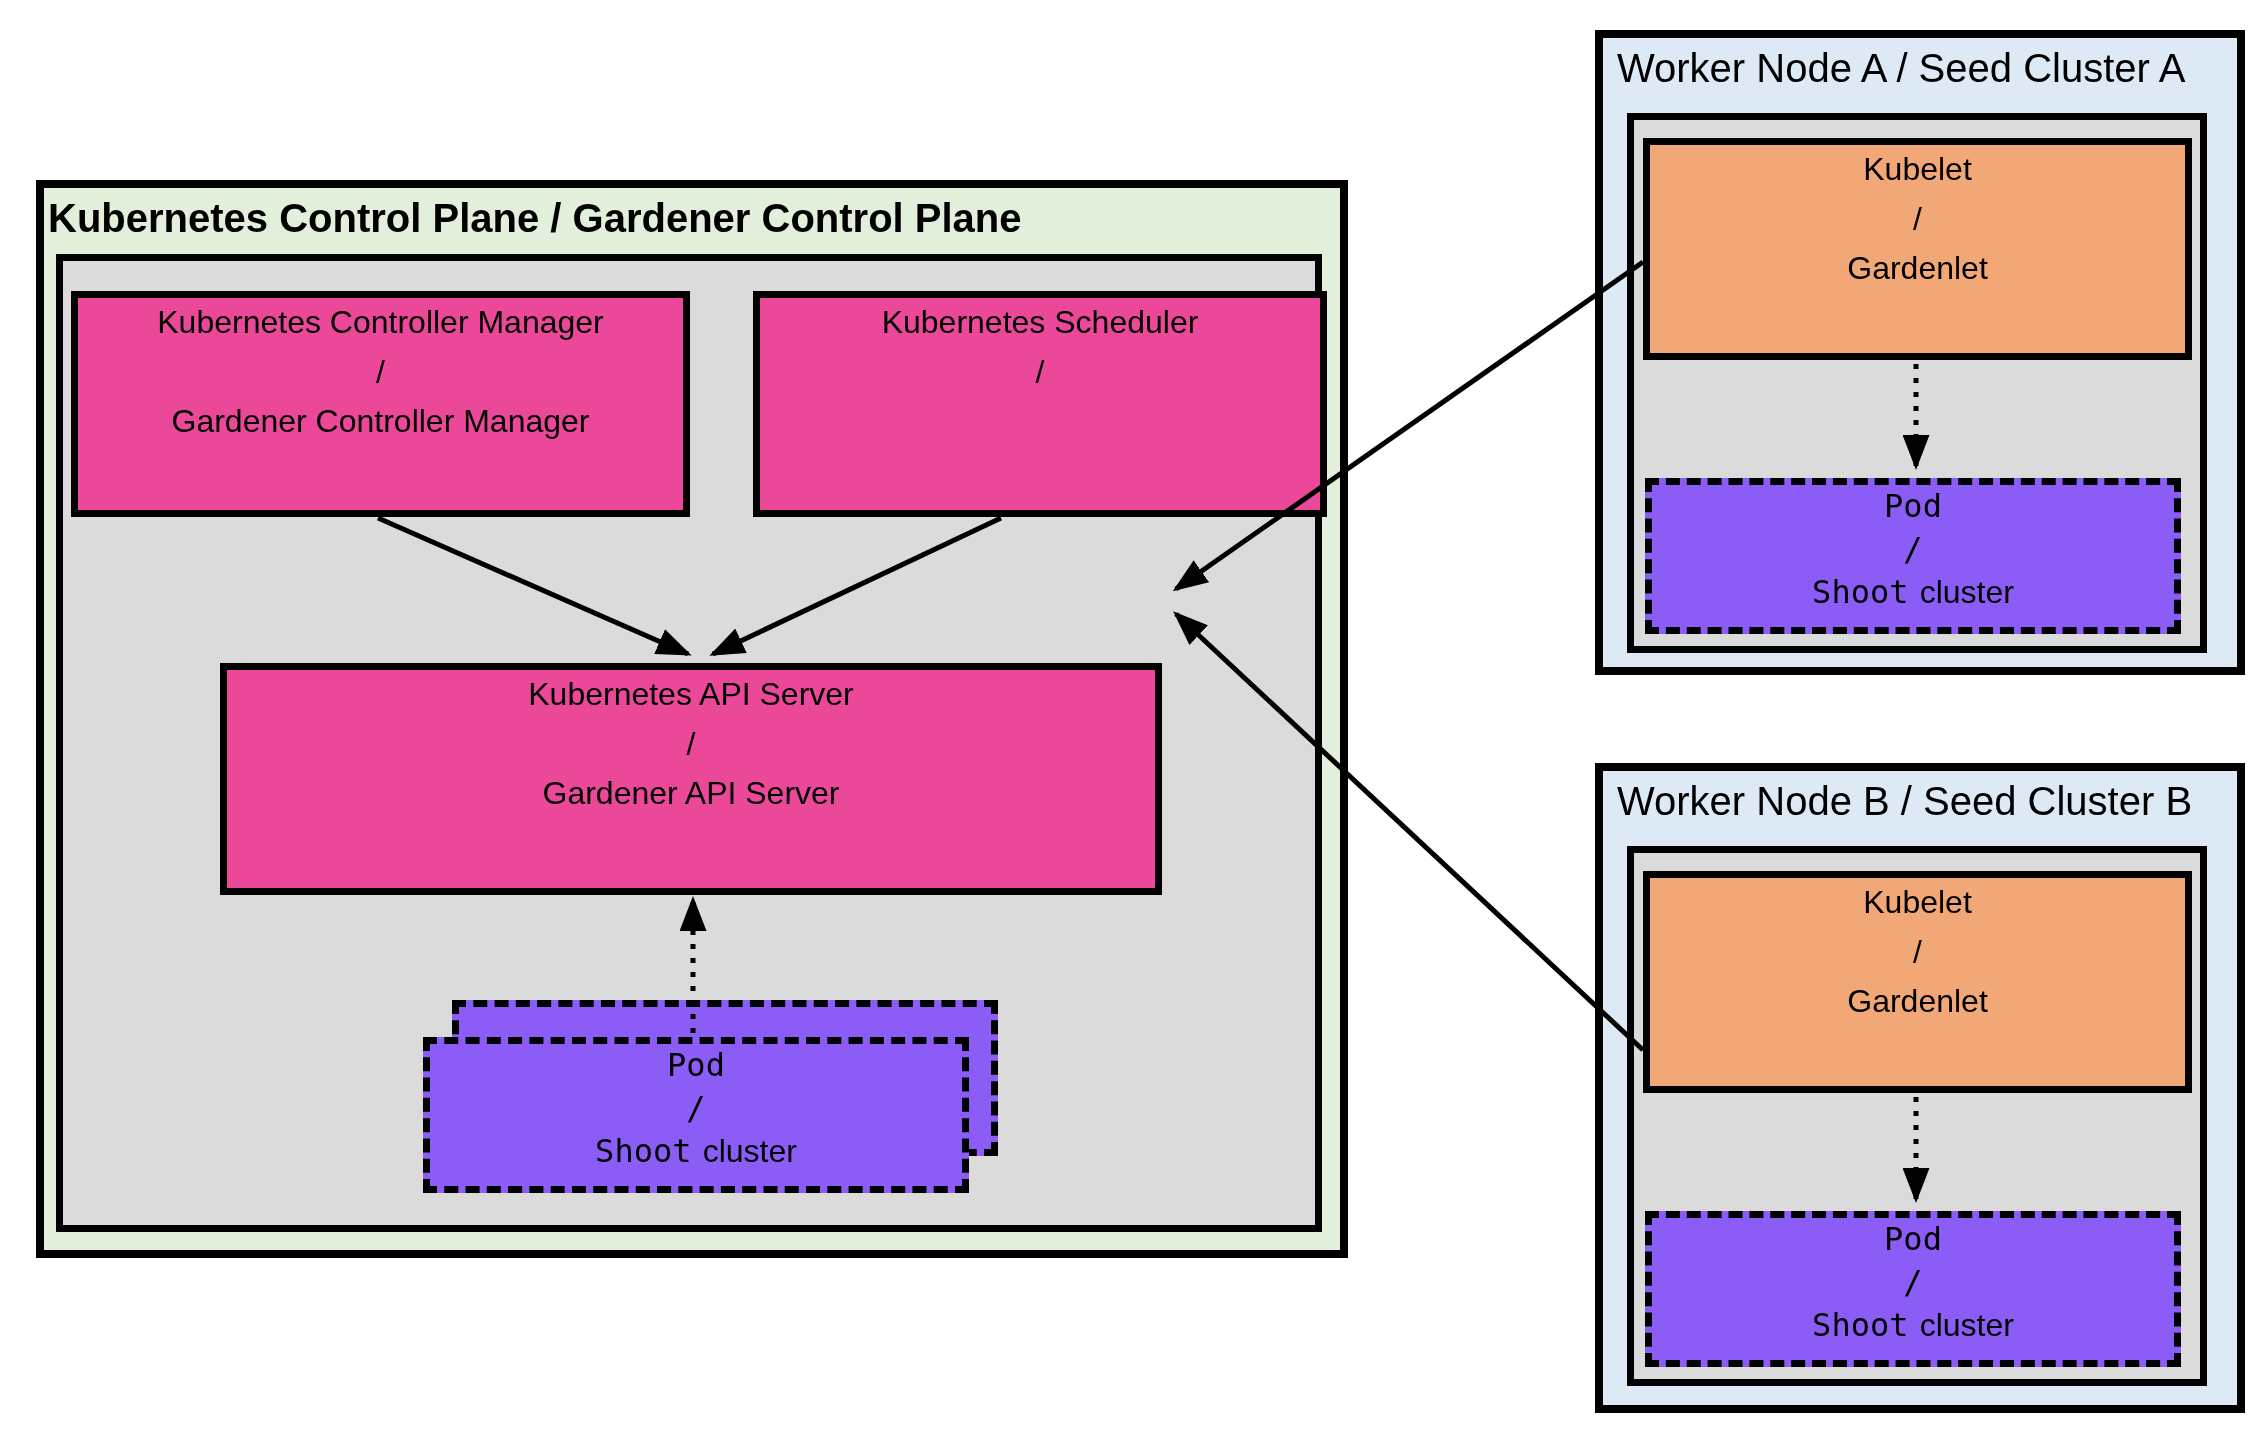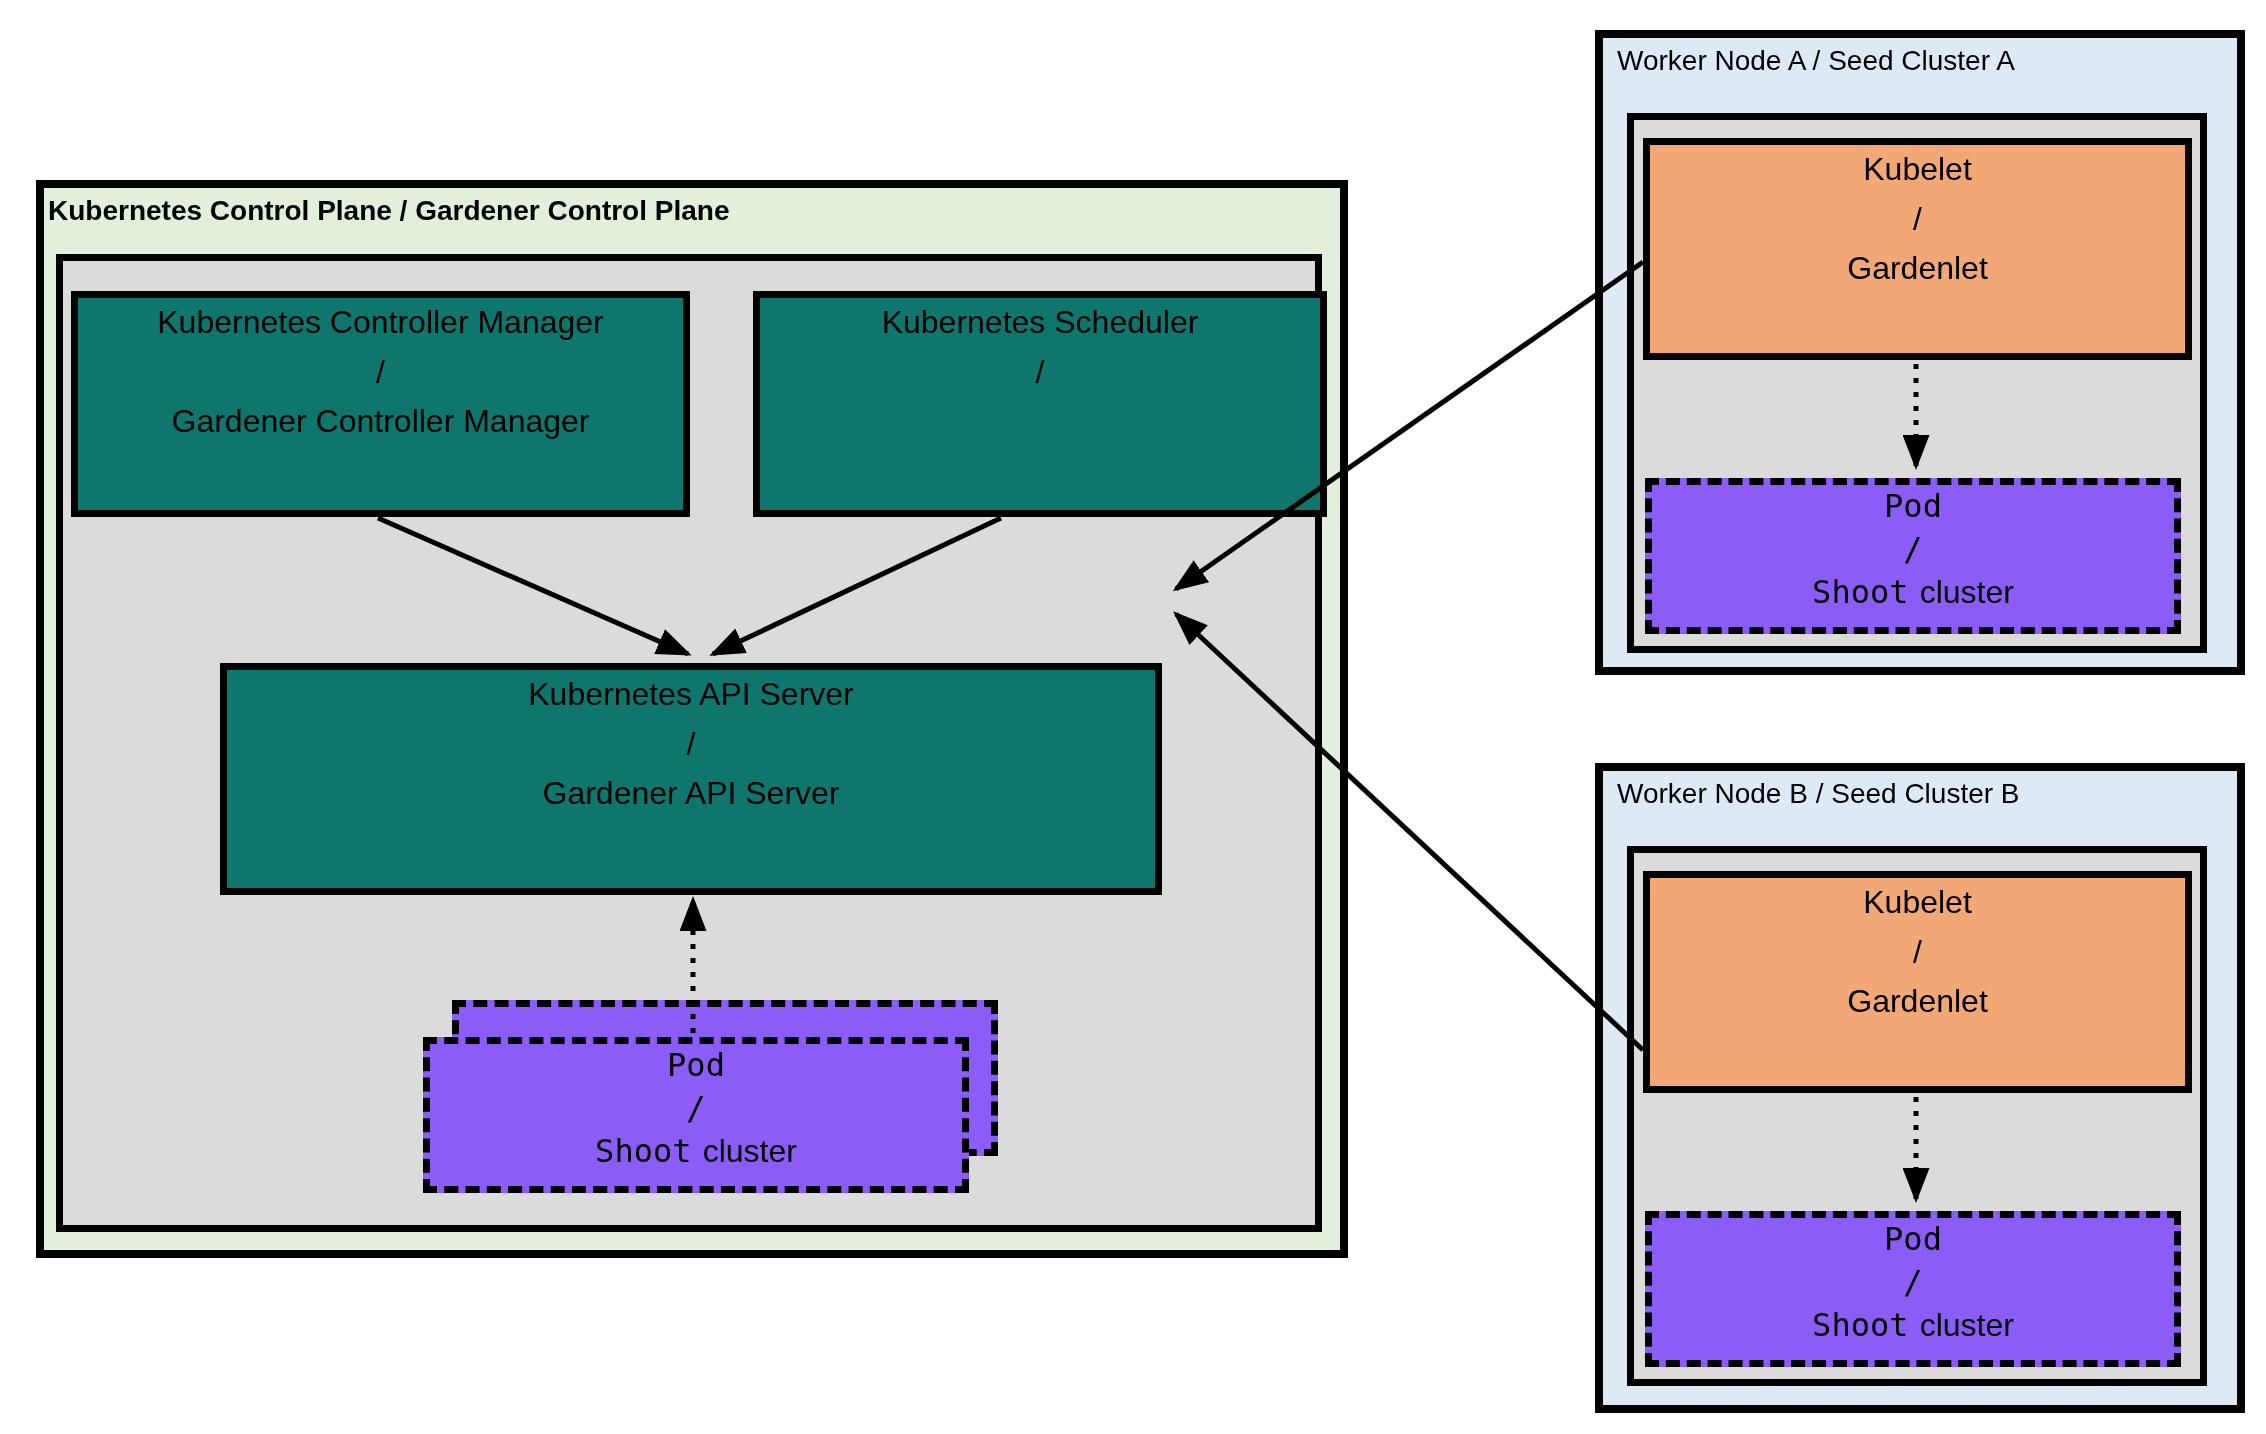--- a/index.html
+++ b/index.html
@@ -1,29 +1,29 @@
 <!DOCTYPE html>
 <html><head>
 <meta charset="utf-8">
 <style>
   html,body{margin:0;padding:0;background:#ffffff;}
   #canvas{
     position:relative;width:2266px;height:1434px;background:#ffffff;overflow:hidden;
     font-family:"Liberation Sans", sans-serif;color:#000;
   }
   .abs{position:absolute;box-sizing:border-box;}
-  .title{font-size:28px;line-height:1.2;white-space:nowrap;}
+  .title{font-size:40px;line-height:1.2;white-space:nowrap;}
   .outer-green{background:#e2efda;border:8px solid #000;}
   .outer-blue{background:#dde9f5;border:8px solid #000;}
   .gray-box{background:#dbdbdb;border:7px solid #000;}
   .node{
     border:7px solid #000;display:flex;flex-direction:column;align-items:center;
     justify-content:flex-start;text-align:center;font-size:32px;line-height:1.55;
   }
-  .green-node{background:#0f766e;}
+  .green-node{background:#ec4899;}
   .orange-node{background:#f2a876;}
   .pod-node{background:#8b5cf6;border:7px dashed #000;}
   .bold{font-weight:normal;}
   .mono{font-family:"DejaVu Sans Mono", monospace;}
   .pod-sans{margin-left:0.35em;font-family:"Liberation Sans", sans-serif;}
   .podline{white-space:nowrap;}
   svg#arrows{position:absolute;left:0;top:0;pointer-events:none;}
   .arrow{stroke:#000;stroke-width:5;fill:none;}
   .dotted{stroke-dasharray:5 9;}
 </style>

